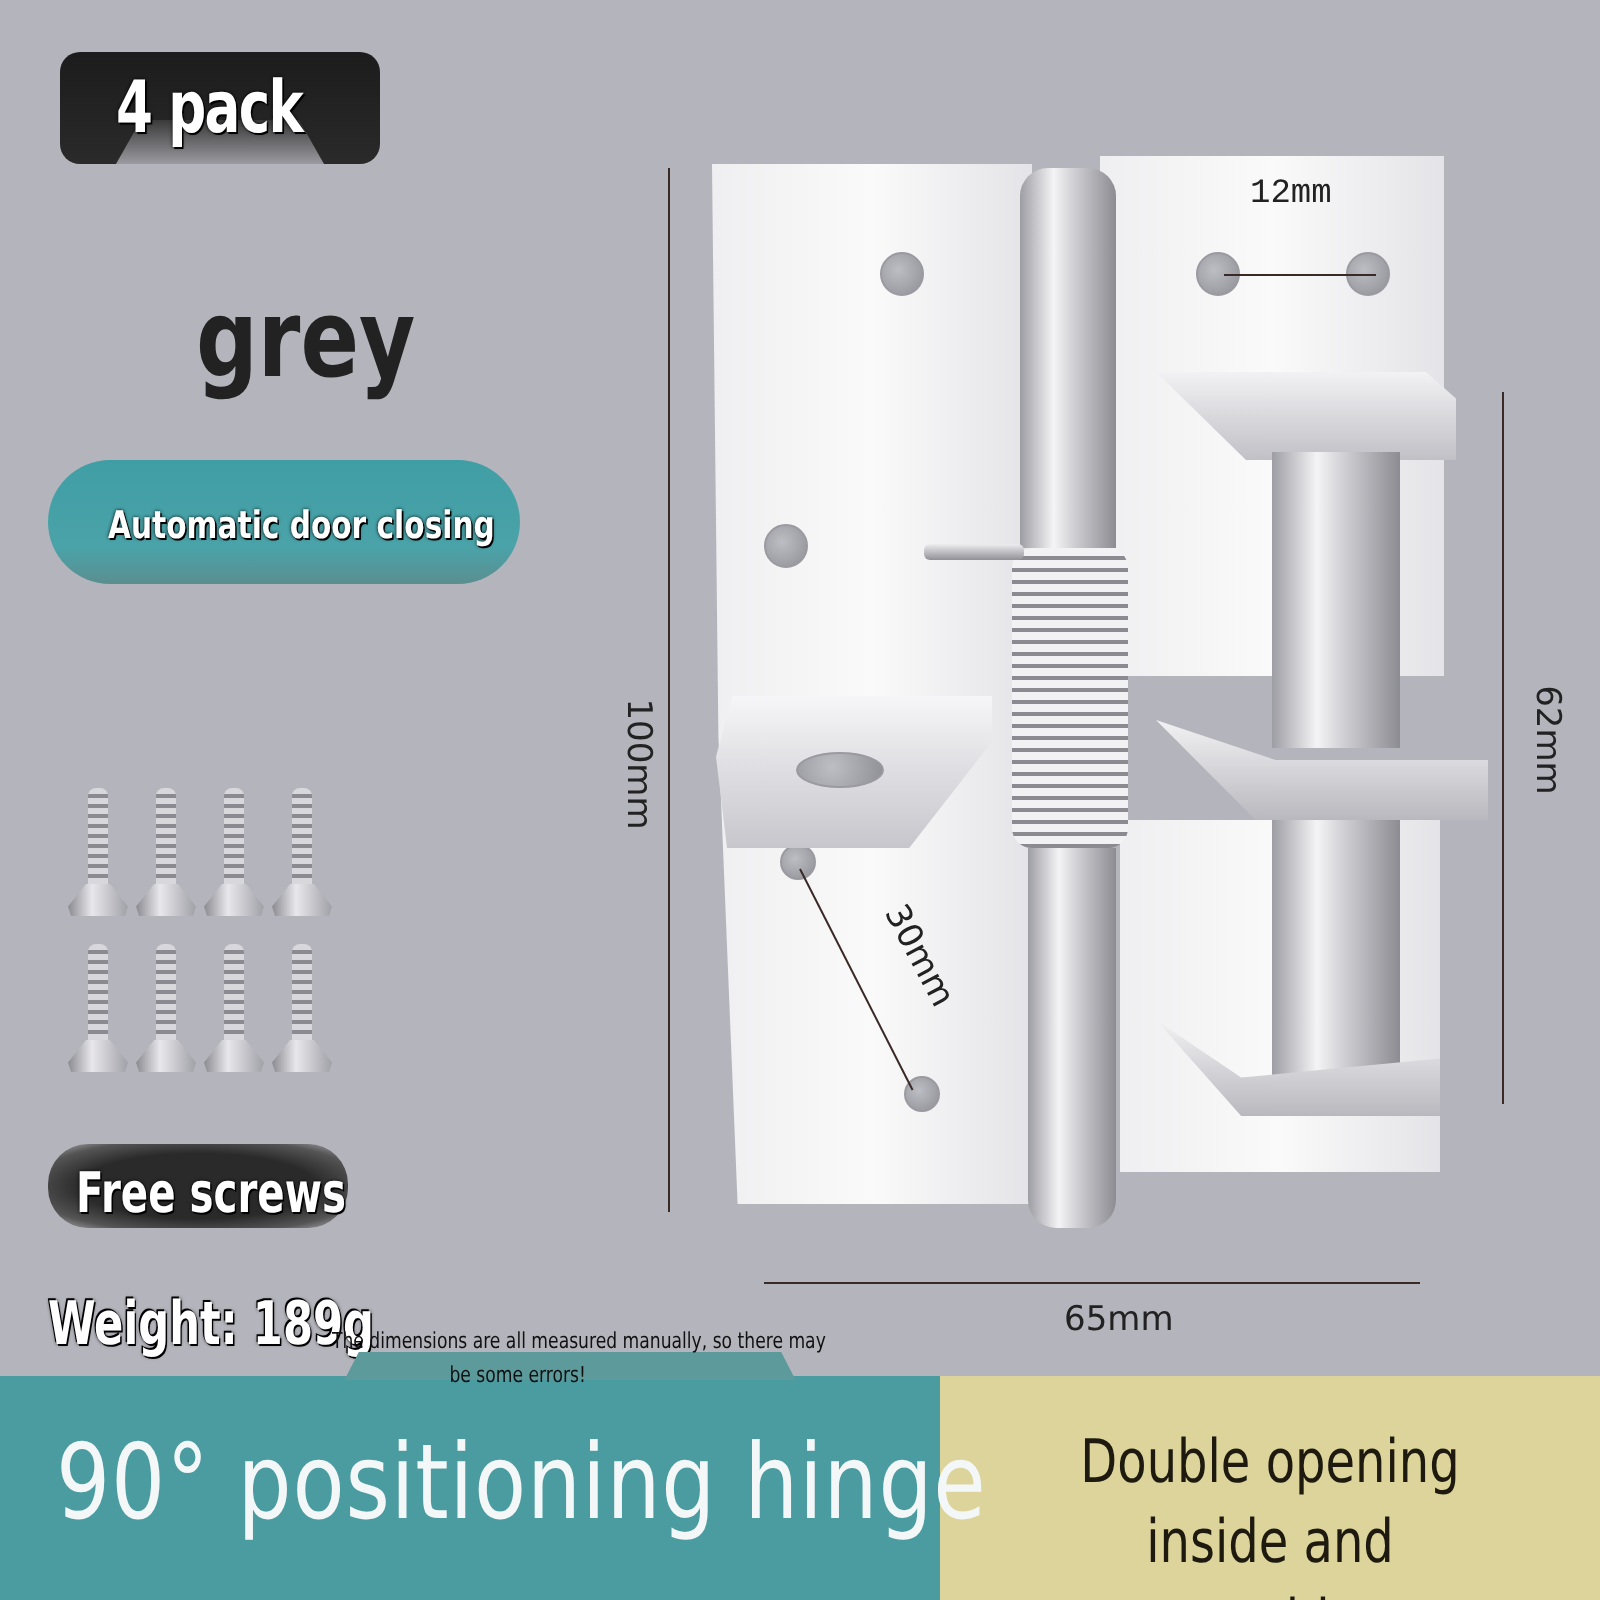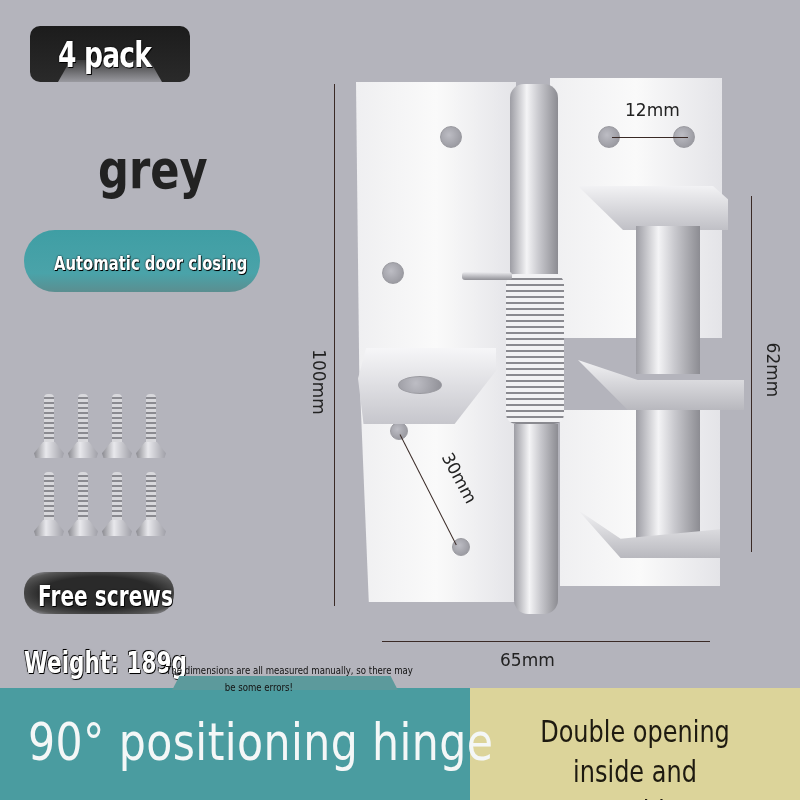--- a/index.html
+++ b/index.html
@@ -128,24 +128,24 @@
   <div class="abs" style="left:238px;top:440px;width:142px;height:48px;background:linear-gradient(180deg,#f2f2f4,#b8b8be);clip-path:polygon(0 0,30% 60%,100% 40%,100% 100%,30% 100%);"></div>
 </div>
 
 <div class="abs dim-line" style="left:334px;top:84px;width:1px;height:522px;"></div>
 <div class="abs dim-text" style="left:286px;top:372px;transform:rotate(90deg);">100mm</div>
 
 <div class="abs dim-line" style="left:751px;top:196px;width:1px;height:356px;"></div>
 <div class="abs dim-text" style="left:746px;top:360px;transform:rotate(90deg);">62mm</div>
 
 <div class="abs dim-line" style="left:382px;top:641px;width:328px;height:1px;"></div>
-<div class="abs dim-text" style="left:500px;top:650px;">65mm</div>
+<div class="abs dim-text" style="left:532px;top:650px;">65mm</div>
 
 <div class="abs dim-line" style="left:612px;top:137px;width:76px;height:1px;"></div>
-<div class="abs dim-text" style="left:625px;top:100px;">12mm</div>
+<div class="abs dim-text" style="left:625px;top:88px;font-family:Liberation Mono, monospace;">12mm</div>
 
 <div class="abs dim-line" style="left:400px;top:434px;width:124px;height:1px;transform-origin:left center;transform:rotate(63deg);"></div>
 <div class="abs dim-text" style="left:432px;top:468px;transform:rotate(62deg);">30mm</div>
 
 <div class="abs bottom-left"></div>
 <div class="abs bottom-right"></div>
 <div class="abs slogan-main">90° positioning hinge</div>
 <div class="abs slogan-side">
   <span>Double opening inside and</span><br>
   <span>outside</span>

